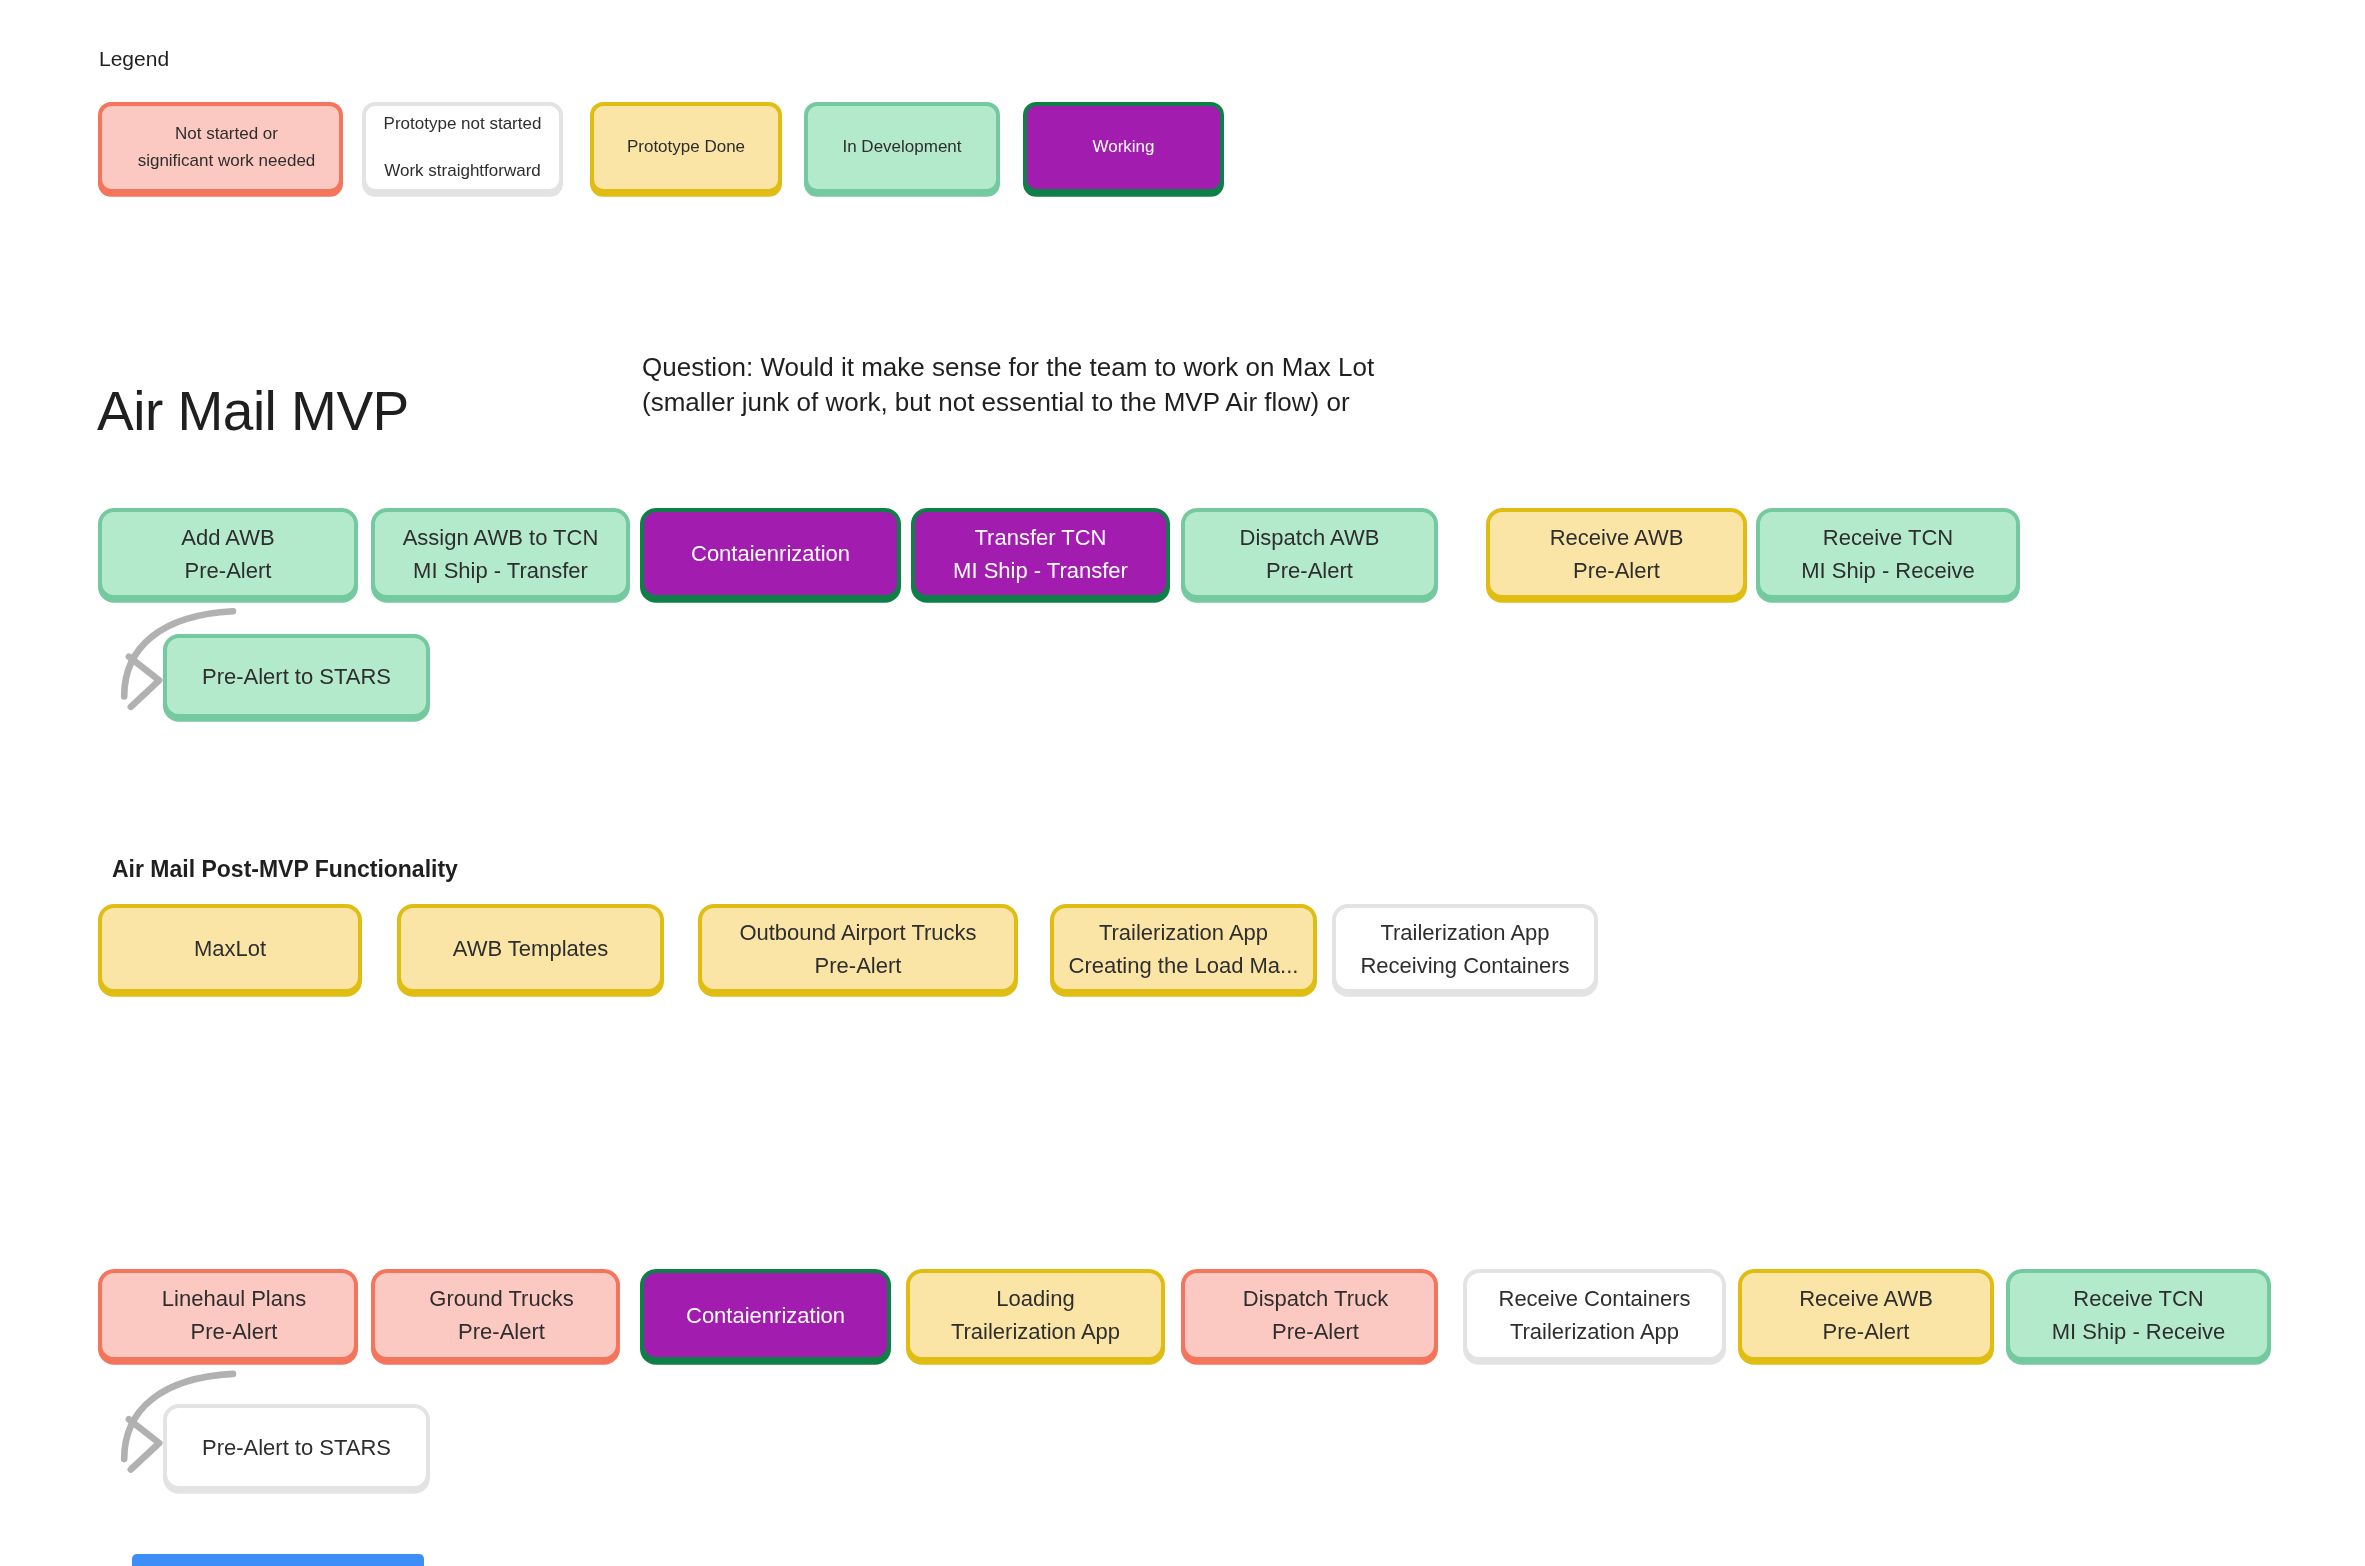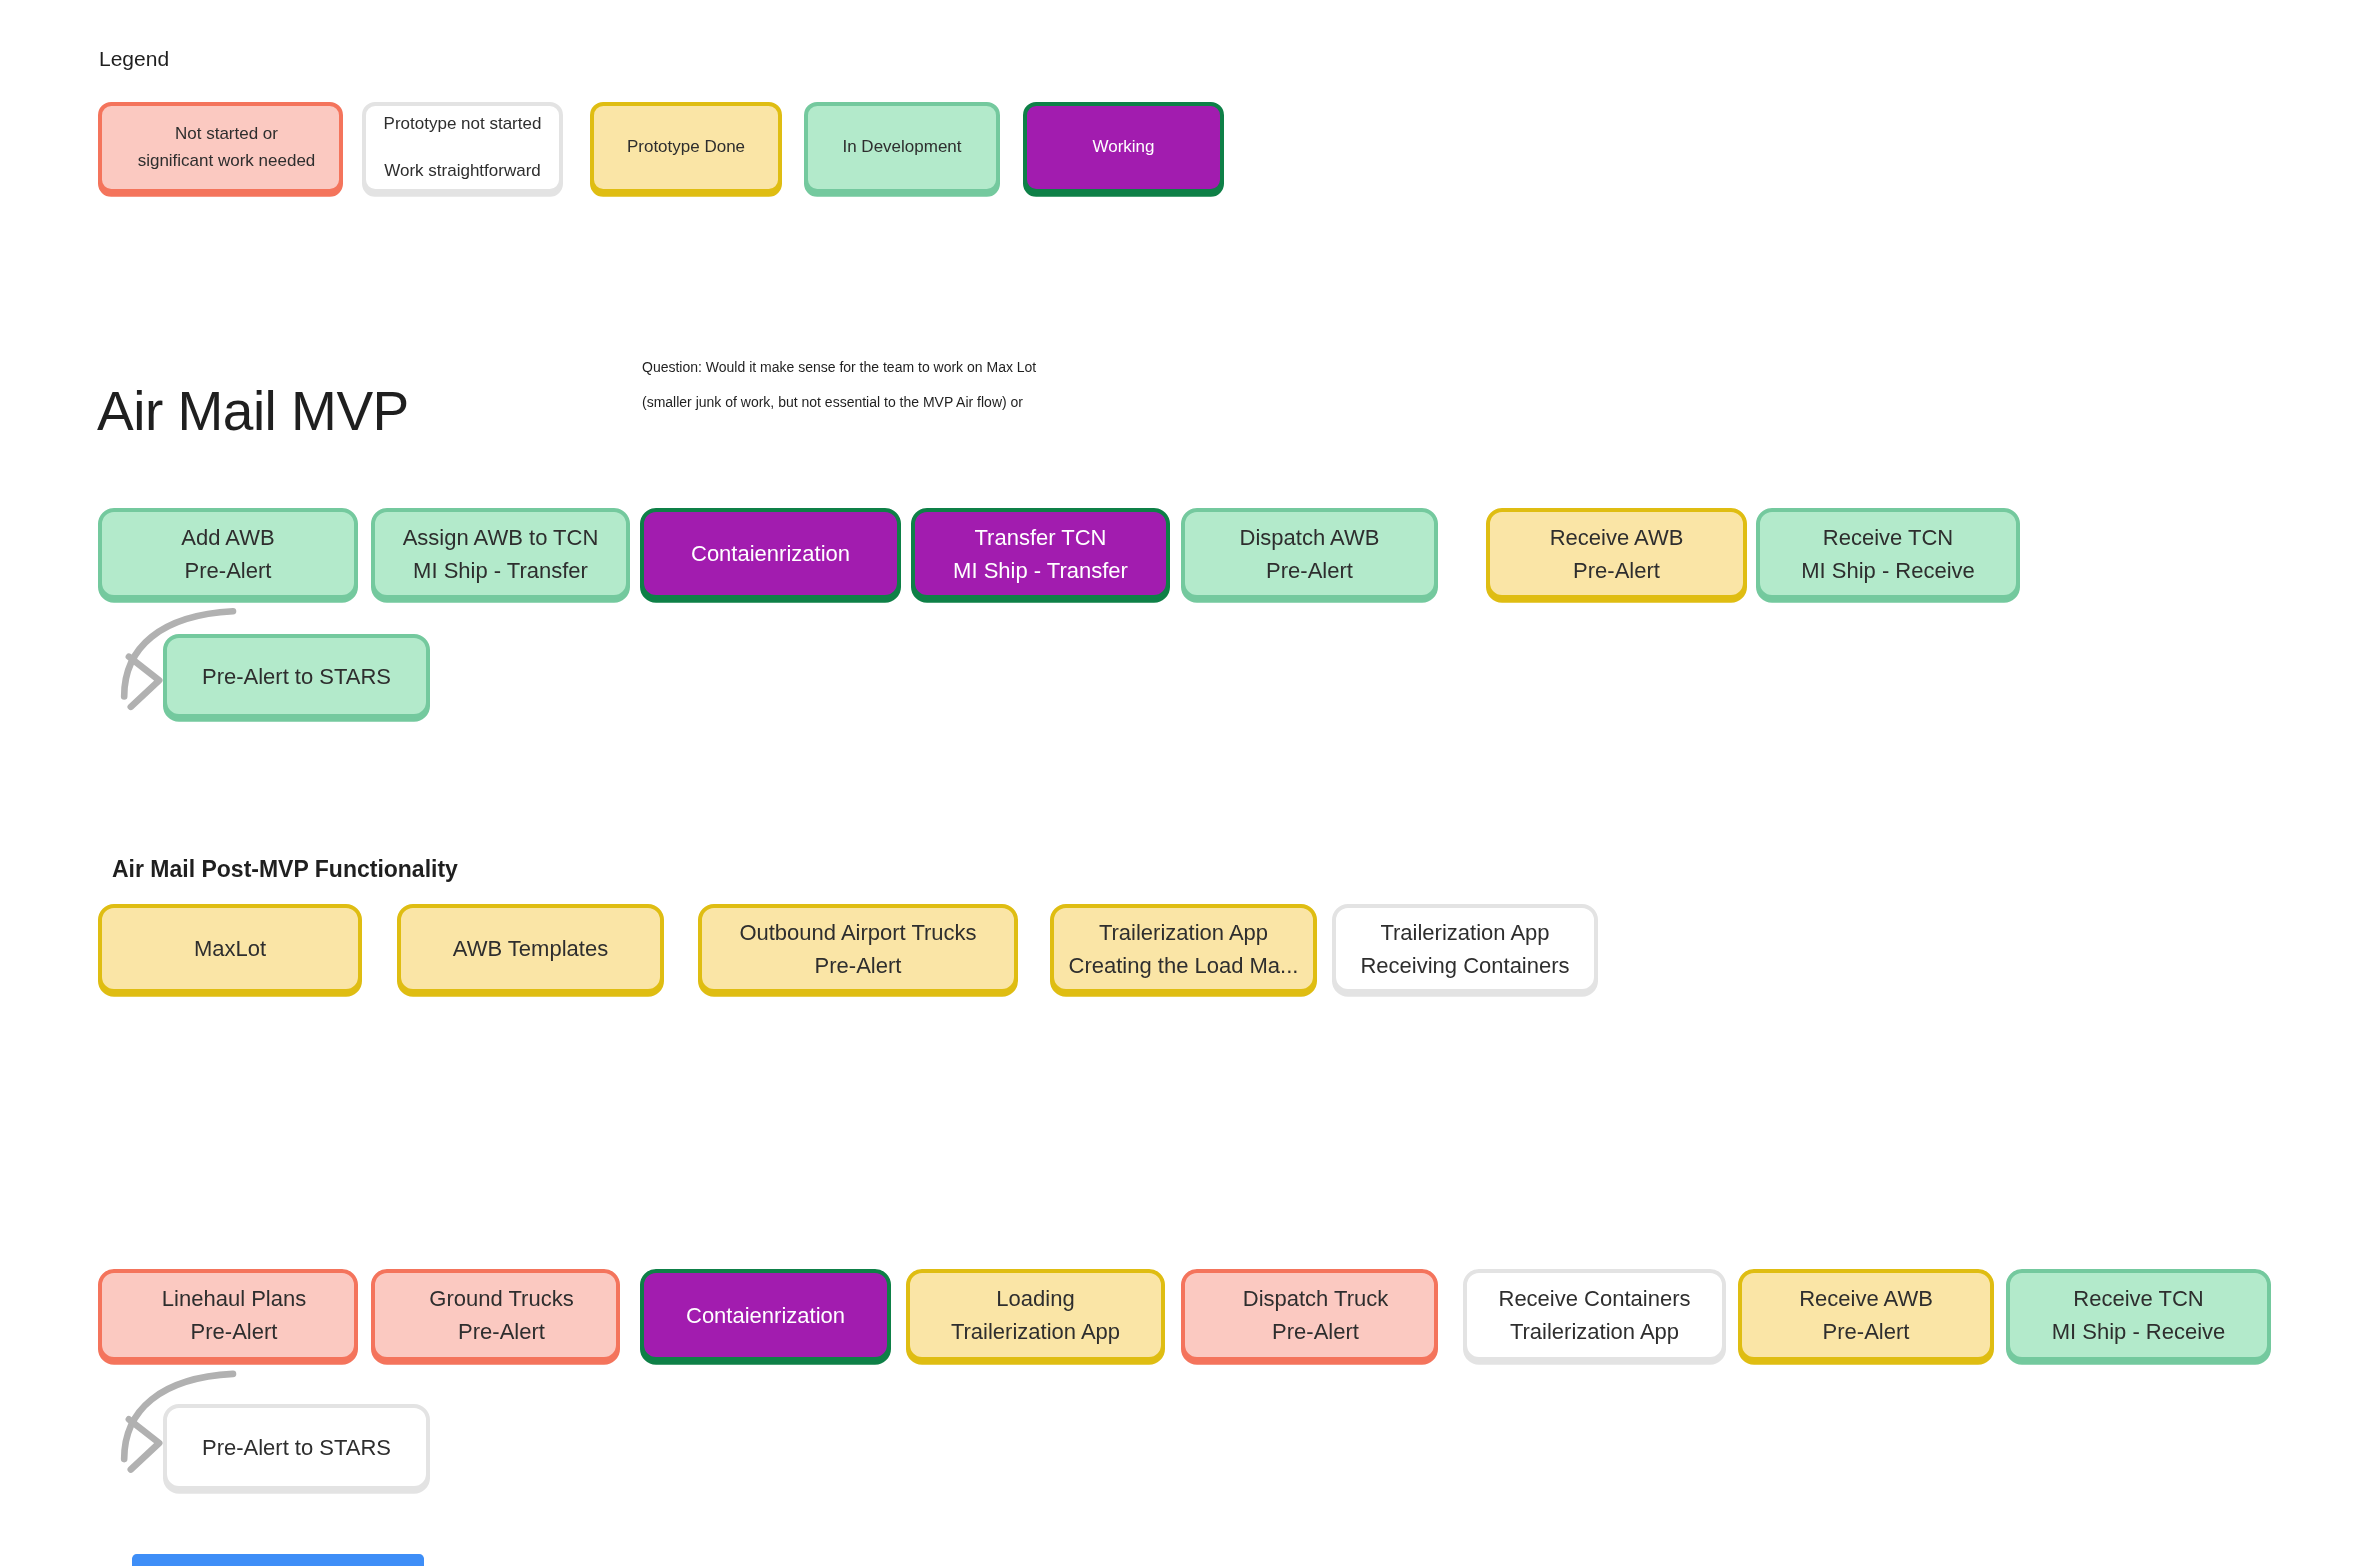--- a/index.html
+++ b/index.html
@@ -39,21 +39,21 @@
   .section-title {
     position: absolute; left: 97px;
     font-size: 55px; font-weight: 500; color: #1f1f1f; letter-spacing: -0.5px;
   }
   .subsection-title {
     position: absolute; left: 99px; top: 856px;
     font-size: 23px; font-weight: 700; color: #1f1f1f; margin-left: 13px;
   }
   .question {
     position: absolute; left: 642px; top: 350px;
-    width: 738px; font-size: 14px; line-height: 35px; color: #1f1f1f;
+    width: 738px; font-size: 26px; line-height: 35px; color: #1f1f1f;
   }
   .arrow-layer {
     position: absolute; left: 0; top: 0; width: 2366px; height: 1566px;
     pointer-events: none;
   }
   .blue-partial {
     position: absolute; left: 132px; top: 1554px; width: 292px; height: 12.3px;
     border-radius: 4.7px 4.7px 0 0;
   }
 </style>

